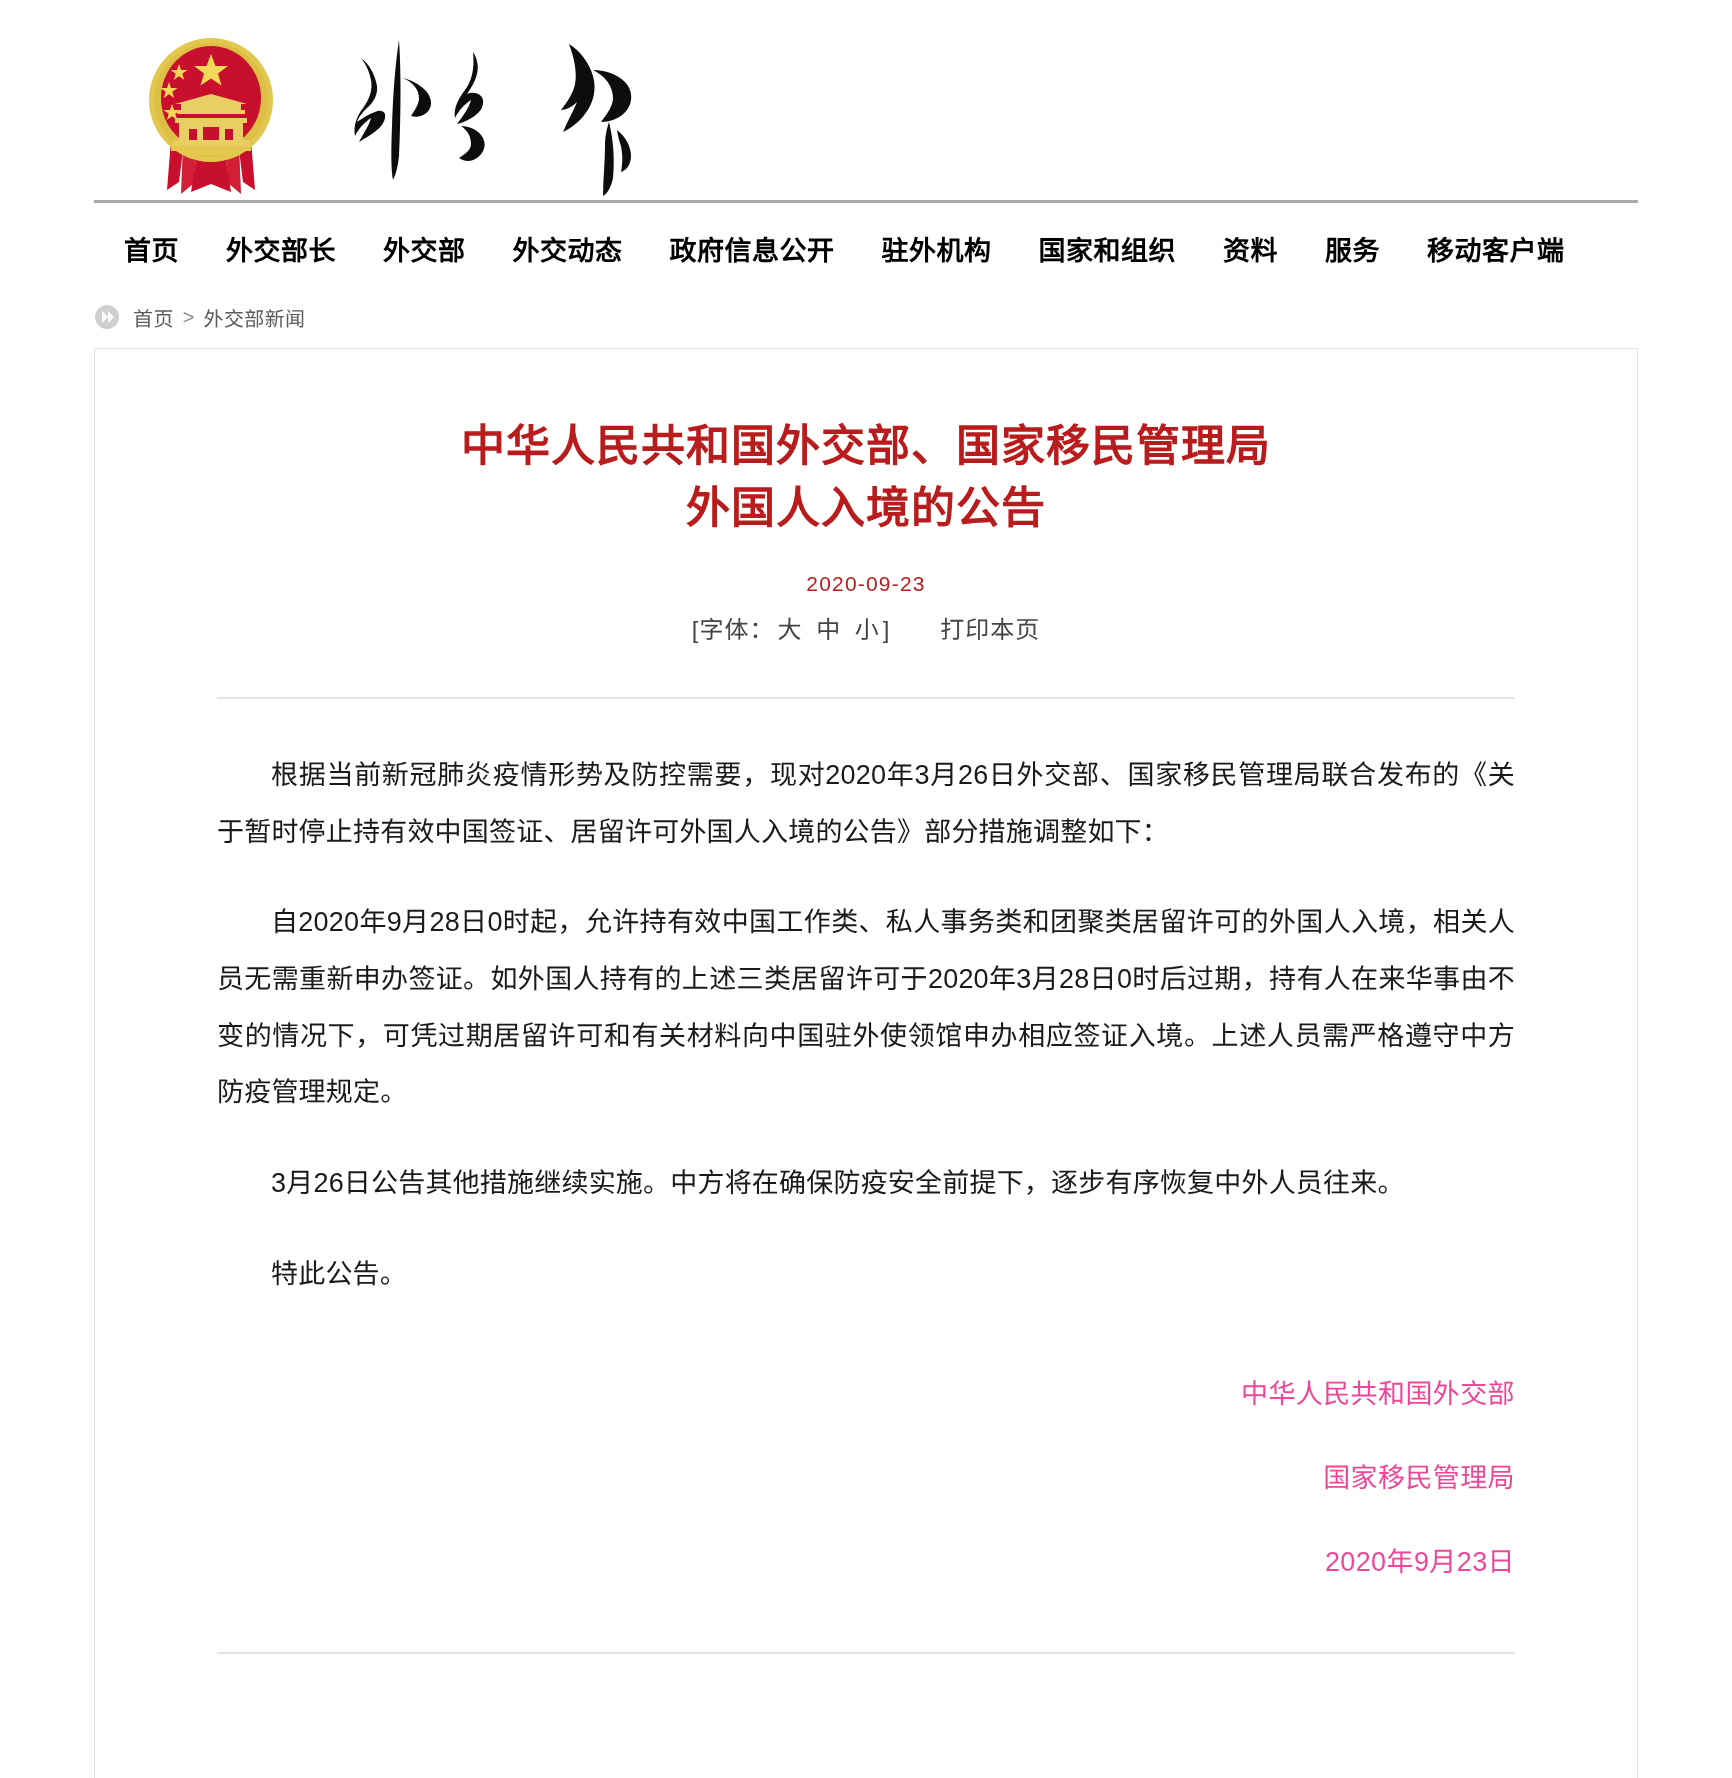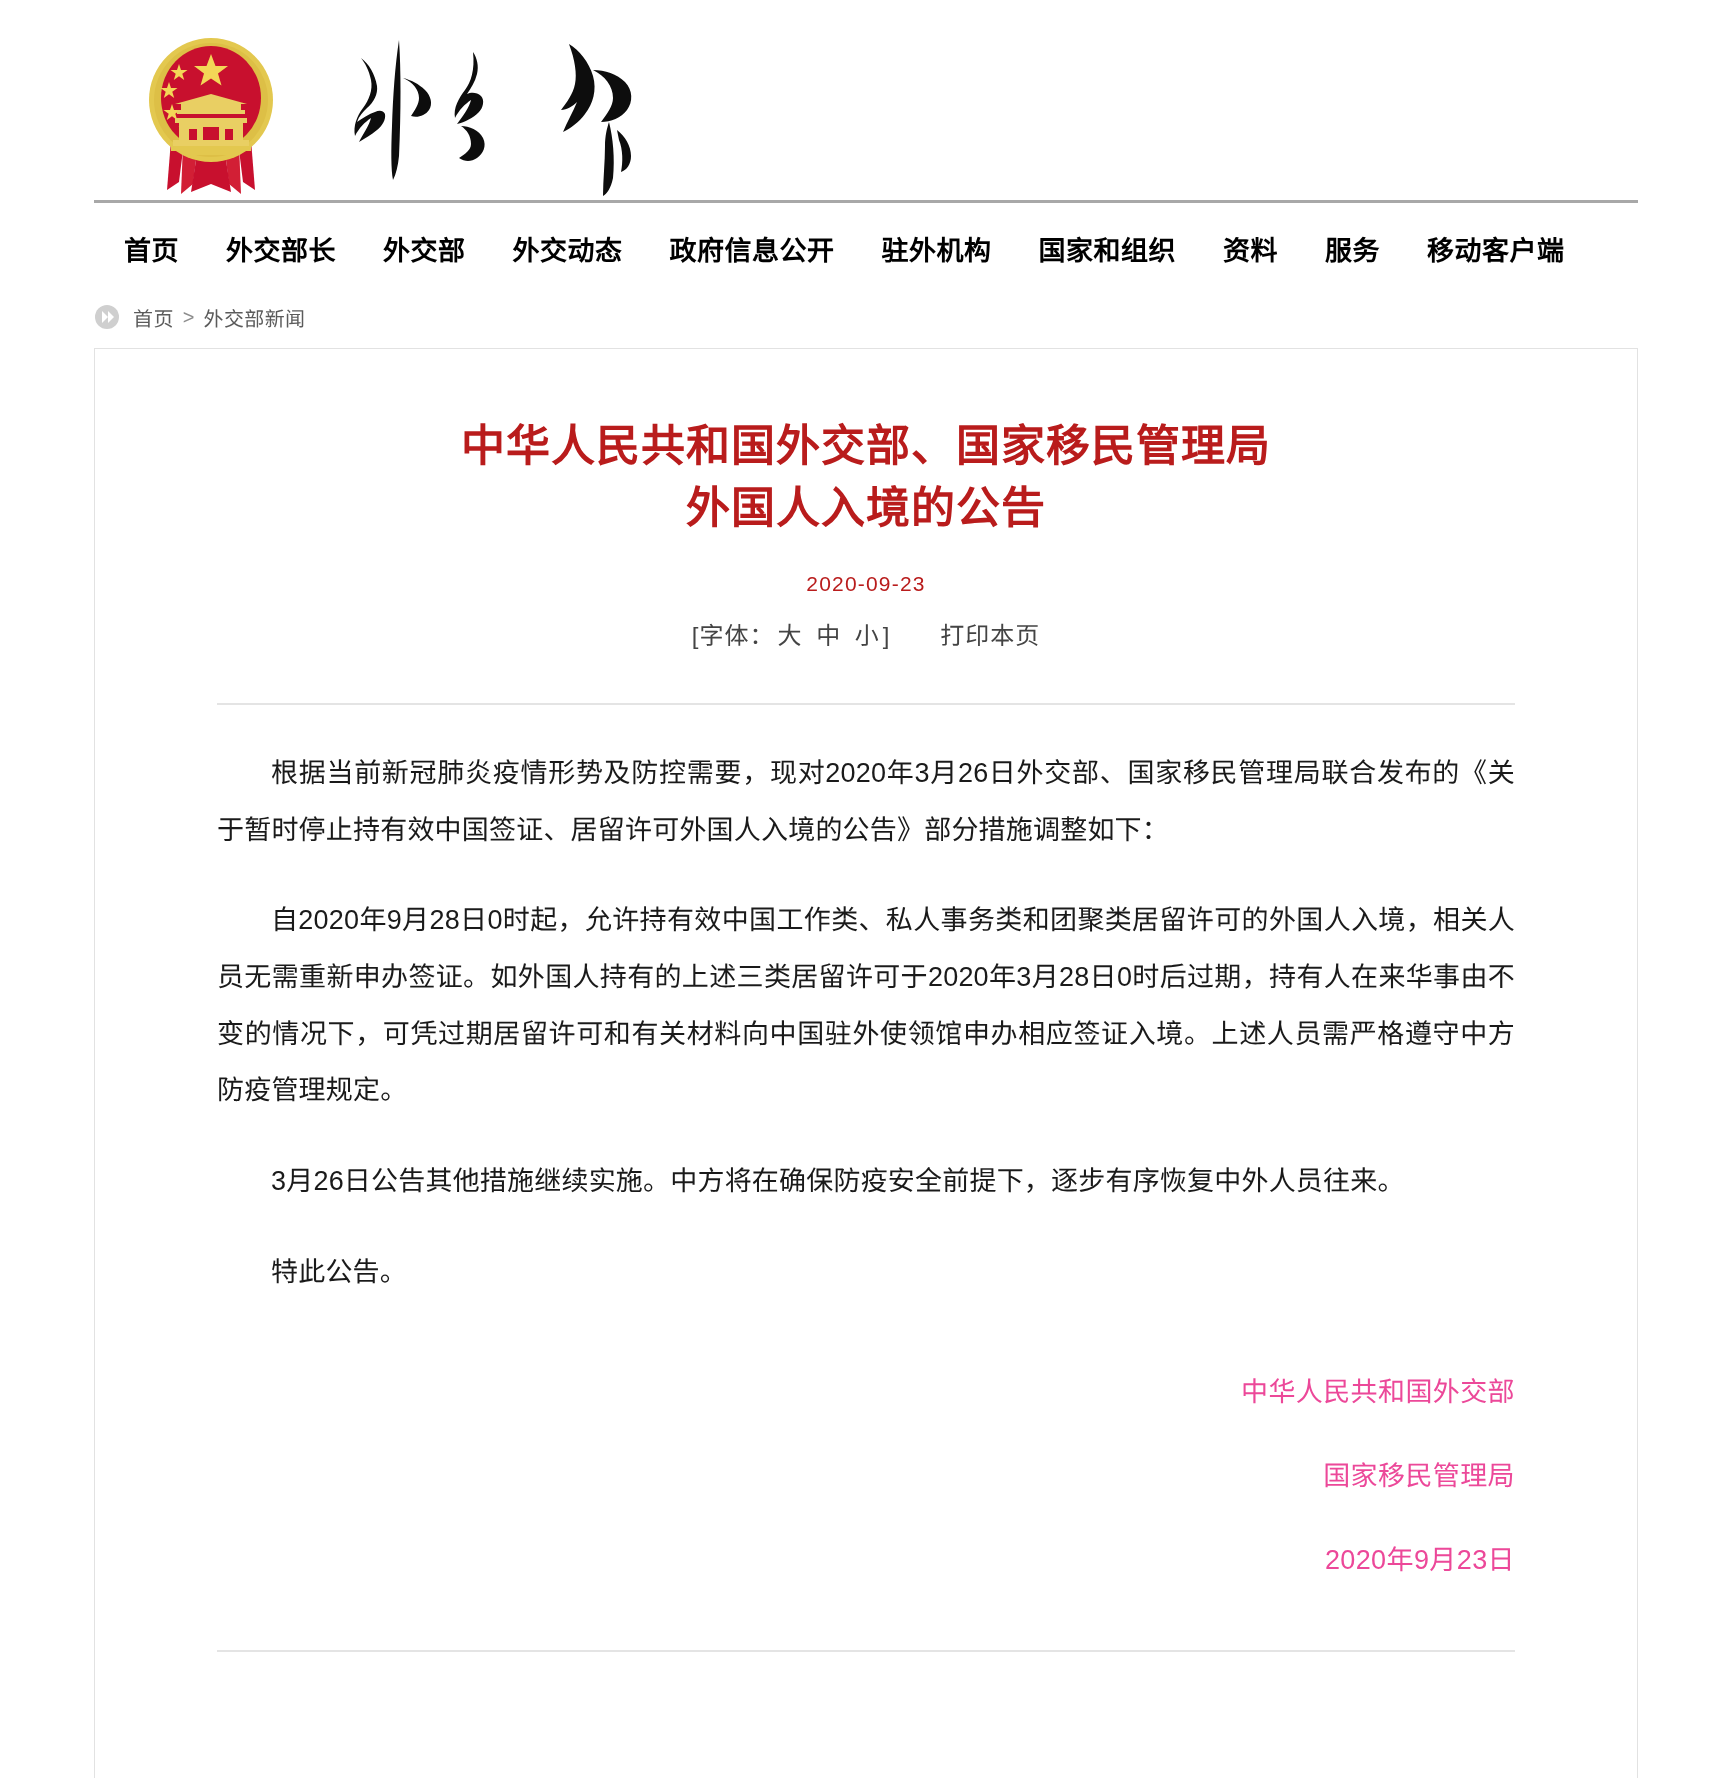--- a/index.html
+++ b/index.html
@@ -126,21 +126,21 @@
   .article-date {
     text-align: center;
     font-size: 21px;
     color: #b91c1c;
     letter-spacing: 1.2px;
     margin-top: 32px;
   }
 
   .article-tools {
     text-align: center;
-    margin-top: 20px;
+    margin-top: 14px;
     font-size: 24px;
     color: #444444;
     letter-spacing: 1px;
   }
   .font-ctl { display: inline-block; }
   .font-ctl .b { color: #444444; }
   .font-size-opt {
     cursor: pointer;
     padding: 0 3px;
   }
@@ -150,21 +150,21 @@
     cursor: pointer;
     color: #444444;
   }
 
   .divider {
     border-top: 2px solid #e4e4e4;
     margin: 52px 122px 0 122px;
   }
 
   .body-copy {
-    margin: 0 122px;
+    margin: 8px 122px;
     padding-top: 40px;
   }
   .para {
     font-size: 27px;
     line-height: 2.1;
     color: #1a1a1a;
     text-indent: 2em;
     margin: 0 0 34px 0;
     text-align: justify;
     letter-spacing: 0.2px;

